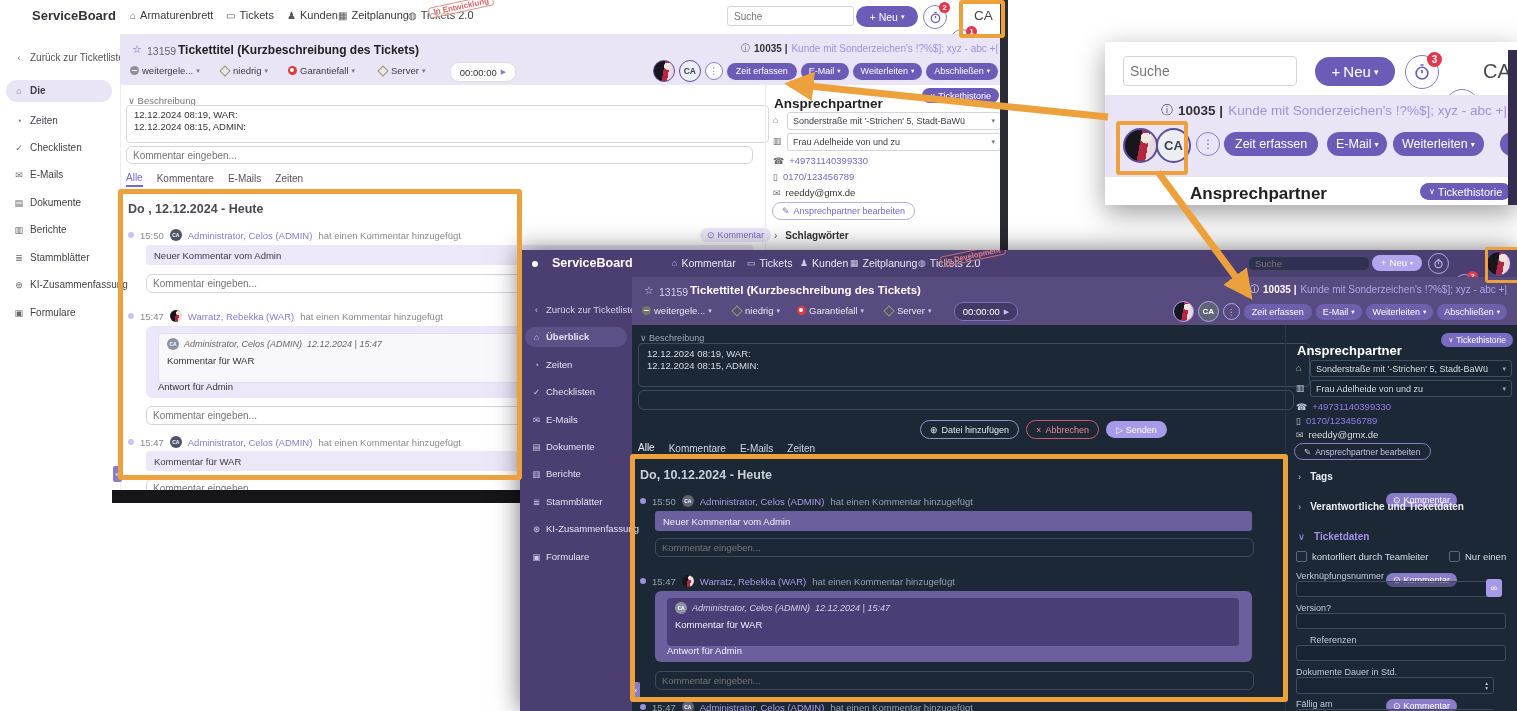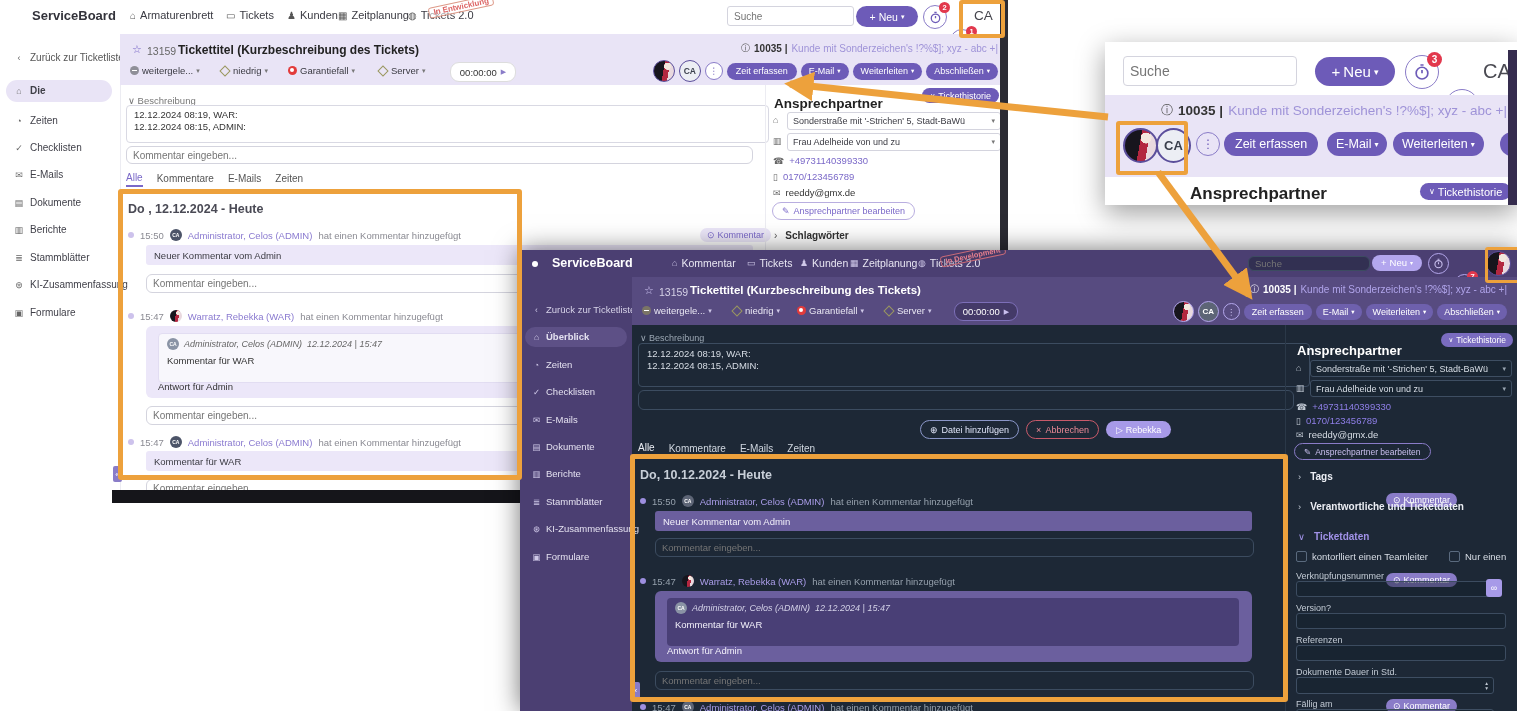--- a/index.html
+++ b/index.html
@@ -508,21 +508,21 @@
     <span class="dopill" style="height:17px;padding:0 9px;font-size:9px;color:#dfe4f8;border-color:#8a96c8">
         <span>⊕</span>
         <span>Datei hinzufügen</span>
       </span>
     <span class="dopill" style="height:17px;padding:0 9px;font-size:9px;color:#ec8a96;border-color:#c85a6a">
         <span>×</span>
         <span>Abbrechen</span>
       </span>
     <span class="pill" style="height:17px;padding:0 10px;font-size:9px;background:#a79ae8">
         <span>▷</span>
-        <span>Rebekka</span>
+        <span>Senden</span>
       </span>
   </span>
   <div class="ab row" style="left:118px;top:192px">
     <span class="dtab on">Alle</span>
     <span class="dtab">Kommentare</span>
     <span class="dtab">E-Mails</span>
     <span class="dtab">Zeiten</span>
   </div>
 
   <span class="ab" style="left:120px;top:218px;font-size:12.5px;font-weight:bold;color:#c8cfd8">Do, 10.12.2024 - Heute</span>
@@ -622,34 +622,34 @@
     <span class="ab row" style="left:12px;top:176px;gap:9px">
         <span style="font-size:9.5px;color:#c2cad4">›</span>
         <span style="font-size:10px;font-weight:bold;color:#eceef4">Verantwortliche und Ticketdaten</span>
       </span>
     <span class="ab row" style="left:12px;top:206px;gap:9px">
         <span style="font-size:9.5px;color:#a192e8">∨</span>
         <span style="font-size:10px;font-weight:bold;color:#a192e8">Ticketdaten</span>
       </span>
     <span class="ab row" style="left:10px;top:226px;gap:5px">
         <span class="cb"></span>
-        <span class="dplabel" style="font-size:9.5px;color:#d7dde5">kontorlliert einen Teamleiter</span>
+        <span class="dplabel" style="font-size:9.5px;color:#d7dde5">kontorlliert durch Teamleiter</span>
       </span>
     <span class="ab row" style="left:163px;top:226px;gap:5px">
         <span class="cb"></span>
         <span class="dplabel" style="font-size:9.5px;color:#d7dde5">Nur einen</span>
       </span>
     <span class="ab dplabel" style="left:10px;top:246px">Verknüpfungsnummer</span>
     <input class="ab dinp" style="left: 10px; top: 256px; width: 180px; height: 14px; border-radius: 3px;">
     <span class="ab" style="left:200px;top:254px;width:16px;height:18px;background:#a79ae8;border-radius:3px;color:#fff;font-size:9px;display:flex;align-items:center;justify-content:center">
         <span>∞</span>
       </span>
     <span class="ab dplabel" style="left:10px;top:278px">Version?</span>
     <input class="ab dinp" style="left: 10px; top: 288px; width: 196px; height: 14px; border-radius: 3px;">
-    <span class="ab dplabel" style="left:10px;top:310px">Referenzen</span>
+    <span class="ab dplabel" style="left:24px;top:310px">Referenzen</span>
     <input class="ab dinp" style="left: 10px; top: 320px; width: 196px; height: 14px; border-radius: 3px;">
     <span class="ab dplabel" style="left:10px;top:342px">Dokumente Dauer in Std.</span>
     <span class="ab dddl" style="left:10px;top:352px;width:186px;height:15px">
         <span></span>
         <span style="display:flex;flex-direction:column;font-size:5.5px;line-height:5px;color:#c2cad4">
           <span>▴</span>
           <span>▾</span>
         </span>
       </span>
     <span class="ab dplabel" style="left:10px;top:374px">Fällig am</span>

